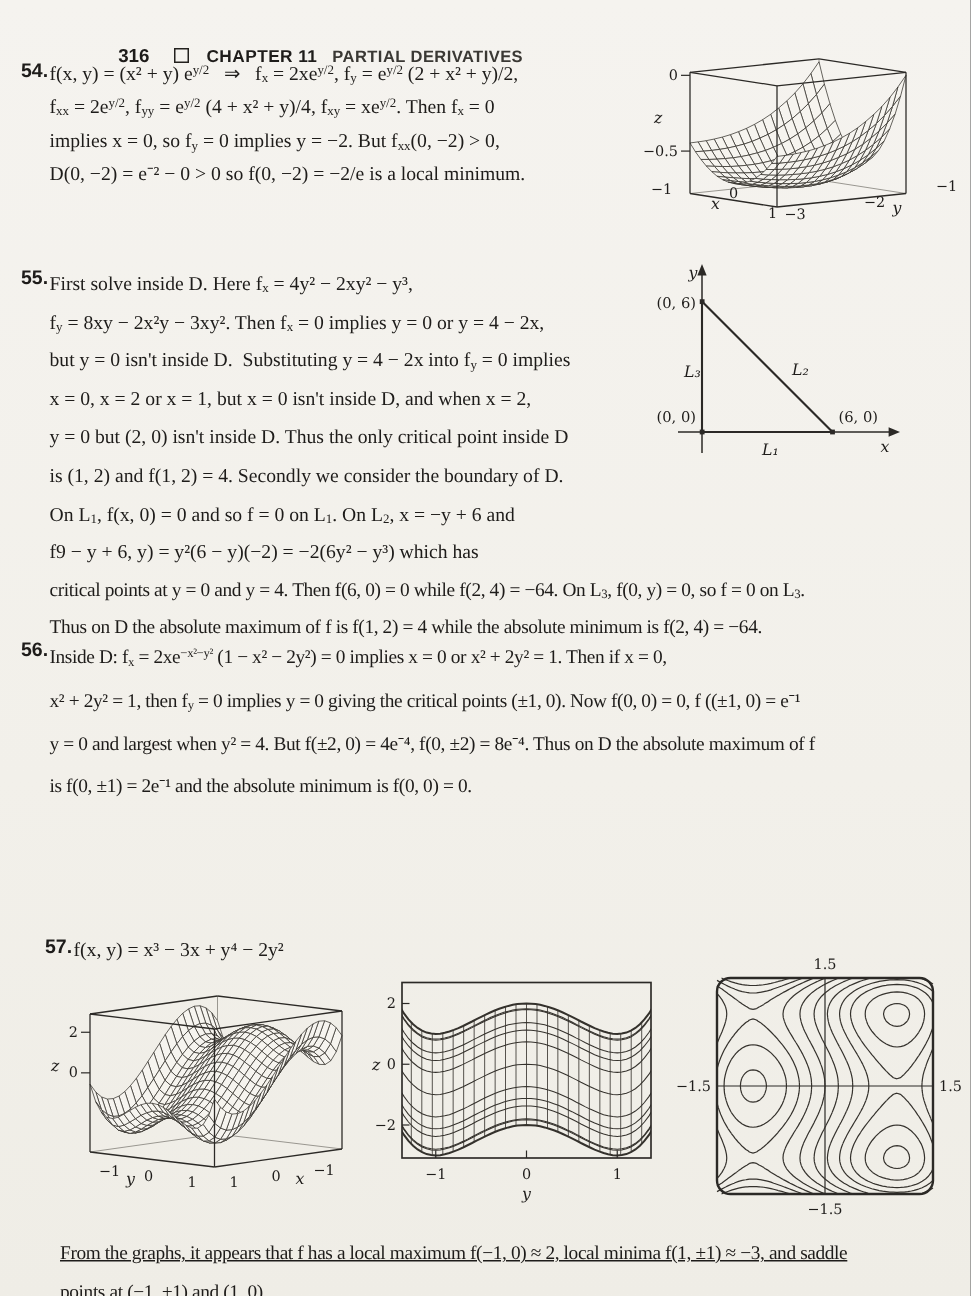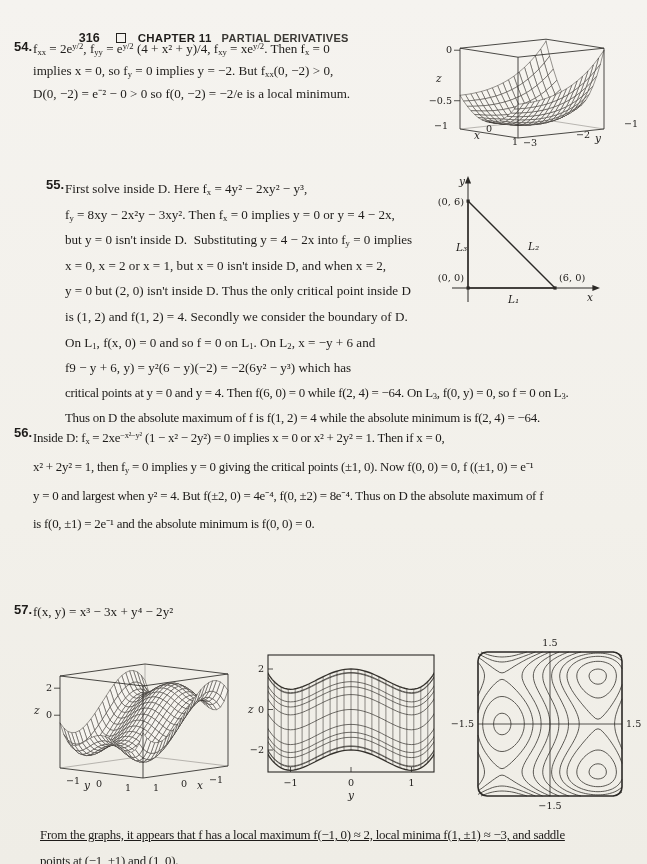--- a/index.html
+++ b/index.html
@@ -35,20 +35,21 @@
 
 <div class="page">
 
   <header>
     <span class="pgnum">316</span><span class="sq"></span><span class="chap">CHAPTER 11</span><span class="chtitle">PARTIAL DERIVATIVES</span>
   </header>
 
   <section class="prob" style="top:38px;">
     <span class="pnum">54.</span>
     <div class="lines lh22">
+      <div class="line">f(x, y) = (x² + y) e<sup>y/2</sup>   ⇒   f<sub>x</sub> = 2xe<sup>y/2</sup>, f<sub>y</sub> = e<sup>y/2</sup> (2 + x² + y)/2,</div>
       <div class="line">f<sub>xx</sub> = 2e<sup>y/2</sup>, f<sub>yy</sub> = e<sup>y/2</sup> (4 + x² + y)/4, f<sub>xy</sub> = xe<sup>y/2</sup>. Then f<sub>x</sub> = 0</div>
       <div class="line">implies x = 0, so f<sub>y</sub> = 0 implies y = −2. But f<sub>xx</sub>(0, −2) &gt; 0,</div>
       <div class="line">D(0, −2) = e⁻² − 0 &gt; 0 so f(0, −2) = −2/e is a local minimum.</div>
     </div>
   </section>
   <svg id="fig54" class="fig" style="left:428px;top:36px;" width="219" height="130" viewBox="0 0 219 130">
       <line x1="118" y1="84" x2="176" y2="93" stroke="#8f8c86" stroke-width="0.6"></line>
       <line x1="32" y1="93" x2="118" y2="84" stroke="#8f8c86" stroke-width="0.6"></line>
       <line x1="118" y1="84" x2="118" y2="3.1999999999999886" stroke="#8f8c86" stroke-width="0.6"></line>
       <g fill="#f6f4ef" stroke="#34312c" stroke-width="0.5" stroke-linejoin="round">
@@ -328,21 +329,21 @@
       <text x="6" y="93" text-anchor="start" class="tick">−1</text>
       <text x="46" y="103" text-anchor="start" class="var">x</text>
       <text x="58" y="96" text-anchor="start" class="tick">0</text>
       <text x="84" y="109" text-anchor="start" class="tick">1</text>
       <text x="95" y="110" text-anchor="start" class="tick">−3</text>
       <text x="148" y="102" text-anchor="start" class="tick">−2</text>
       <text x="167" y="106" text-anchor="start" class="var">y</text>
       <text x="196" y="91" text-anchor="start" class="tick">−1</text>
     </svg>
 
-  <section class="prob" style="top:176px;margin-left:32px;">
+  <section class="prob" style="top:176px;">
     <span class="pnum">55.</span>
     <div class="lines lh25">
       <div class="line">First solve inside D. Here f<sub>x</sub> = 4y² − 2xy² − y³,</div>
       <div class="line">f<sub>y</sub> = 8xy − 2x²y − 3xy². Then f<sub>x</sub> = 0 implies y = 0 or y = 4 − 2x,</div>
       <div class="line">but y = 0 isn't inside D.  Substituting y = 4 − 2x into f<sub>y</sub> = 0 implies</div>
       <div class="line">x = 0, x = 2 or x = 1, but x = 0 isn't inside D, and when x = 2,</div>
       <div class="line">y = 0 but (2, 0) isn't inside D. Thus the only critical point inside D</div>
       <div class="line">is (1, 2) and f(1, 2) = 4. Secondly we consider the boundary of D.</div>
       <div class="line">On L<sub>1</sub>, f(x, 0) = 0 and so f = 0 on L<sub>1</sub>. On L<sub>2</sub>, x = −y + 6 and</div>
       <div class="line">f9 − y + 6, y) = y²(6 − y)(−2) = −2(6y² − y³) which has</div>
@@ -375,21 +376,21 @@
   <section class="prob" style="top:424px;">
     <span class="pnum">56.</span>
     <div class="lines lh29">
       <div class="line tight">Inside D: f<sub>x</sub> = 2xe<sup>−x²−y²</sup> (1 − x² − 2y²) = 0 implies x = 0 or x² + 2y² = 1. Then if x = 0,</div>
       <div class="line tight">x² + 2y² = 1, then f<sub>y</sub> = 0 implies y = 0 giving the critical points (±1, 0). Now f(0, 0) = 0, f ((±1, 0) = e⁻¹</div>
       <div class="line tight">y = 0 and largest when y² = 4. But f(±2, 0) = 4e⁻⁴, f(0, ±2) = 8e⁻⁴. Thus on D the absolute maximum of f</div>
       <div class="line tight">is f(0, ±1) = 2e⁻¹ and the absolute minimum is f(0, 0) = 0.</div>
     </div>
   </section>
 
-  <section class="prob" style="top:601px;">
+  <section class="prob" style="top:622px;margin-left:16px;">
     <span class="pnum">57.</span>
     <div class="lines lh22">
       <div class="line">f(x, y) = x³ − 3x + y⁴ − 2y²</div>
     </div>
   </section>
 
   <svg id="fig57a" class="fig" style="left:28px;top:638px;" width="214" height="172" viewBox="0 0 214 172">
       <line x1="117" y1="118" x2="200" y2="128" stroke="#8f8c86" stroke-width="0.6"></line>
       <line x1="32" y1="130" x2="117" y2="118" stroke="#8f8c86" stroke-width="0.6"></line>
       <line x1="117" y1="118" x2="117" y2="25.99600000000001" stroke="#8f8c86" stroke-width="0.6"></line>

